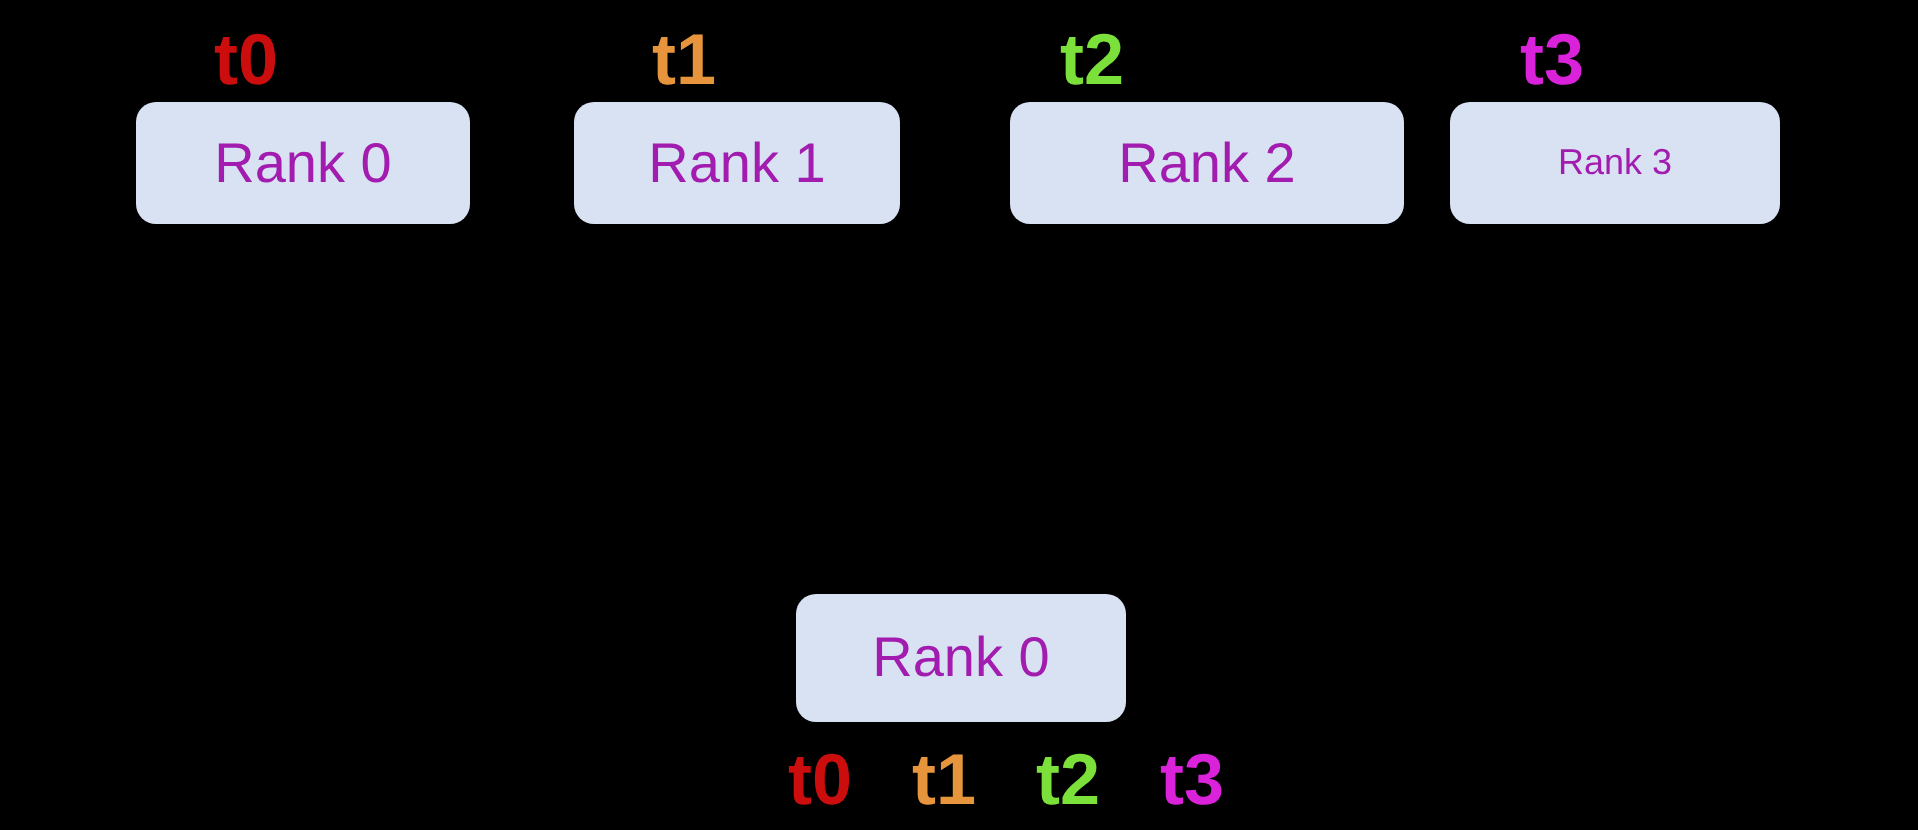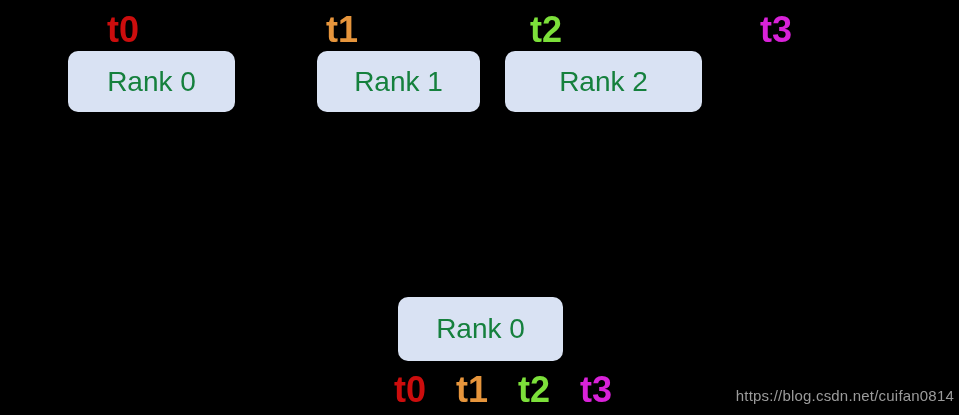--- a/index.html
+++ b/index.html
@@ -24,26 +24,26 @@
   }
   .thread-label.top { top: 12px; }
   .thread-label.bottom { top: 372px; }
   .node {
     position: absolute;
     height: 61px;
     border-radius: 10px;
     display: flex;
     align-items: center;
     justify-content: center;
-    color: #15803d;
+    color: #a21caf;
     font-size: 28px;
   }
   .node.top-row { top: 51px; }
   #node-rank0 { left: 68px;  width: 167px; }
-  #node-rank1 { left: 287px; width: 163px; margin-left: 30px; }
+  #node-rank1 { left: 287px; width: 163px; }
   #node-rank2 { left: 505px; width: 197px; }
   #node-rank3 { left: 725px; width: 165px; font-size: 18px; }
   #node-bottom-rank0 { left: 398px; top: 297px; width: 165px; height: 64px; }
   #tlabel-0 { left: 100px; }
   #tlabel-1 { left: 319px; }
   #tlabel-2 { left: 523px; }
   #tlabel-3 { left: 753px; }
   #blabel-0 { left: 387px; }
   #blabel-1 { left: 449px; }
   #blabel-2 { left: 511px; }
@@ -62,23 +62,23 @@
 <div class="stage" style="background-color: rgb(0, 0, 0);">
 
   <div id="tlabel-0" class="thread-label top" style="color: rgb(204, 13, 13);">t0</div>
   <div id="tlabel-1" class="thread-label top" style="color: rgb(230, 149, 60);">t1</div>
   <div id="tlabel-2" class="thread-label top" style="color: rgb(124, 224, 58);">t2</div>
   <div id="tlabel-3" class="thread-label top" style="color: rgb(217, 34, 217);">t3</div>
 
   <div id="node-rank0" class="node top-row" style="background-color: rgb(217, 226, 243);">Rank 0</div>
   <div id="node-rank1" class="node top-row" style="background-color: rgb(217, 226, 243);">Rank 1</div>
   <div id="node-rank2" class="node top-row" style="background-color: rgb(217, 226, 243);">Rank 2</div>
+  <div id="node-rank3" class="node top-row" style="background-color: rgb(217, 226, 243);">Rank 3</div>
 
   <div id="node-bottom-rank0" class="node" style="background-color: rgb(217, 226, 243);">Rank 0</div>
 
   <div id="blabel-0" class="thread-label bottom" style="color: rgb(204, 13, 13);">t0</div>
   <div id="blabel-1" class="thread-label bottom" style="color: rgb(230, 149, 60);">t1</div>
   <div id="blabel-2" class="thread-label bottom" style="color: rgb(124, 224, 58);">t2</div>
   <div id="blabel-3" class="thread-label bottom" style="color: rgb(217, 34, 217);">t3</div>
 
-  <div class="watermark" style="color: rgb(155, 155, 155);">https://blog.csdn.net/cuifan0814</div>
 
 </div>
 
 </body></html>

